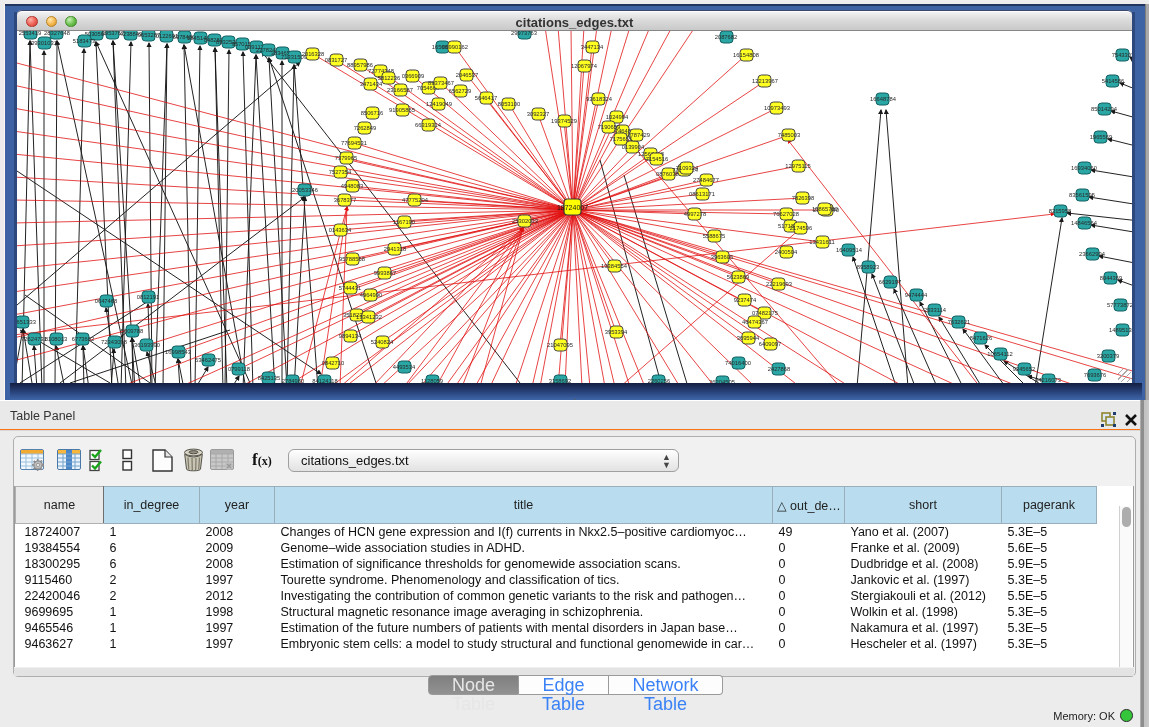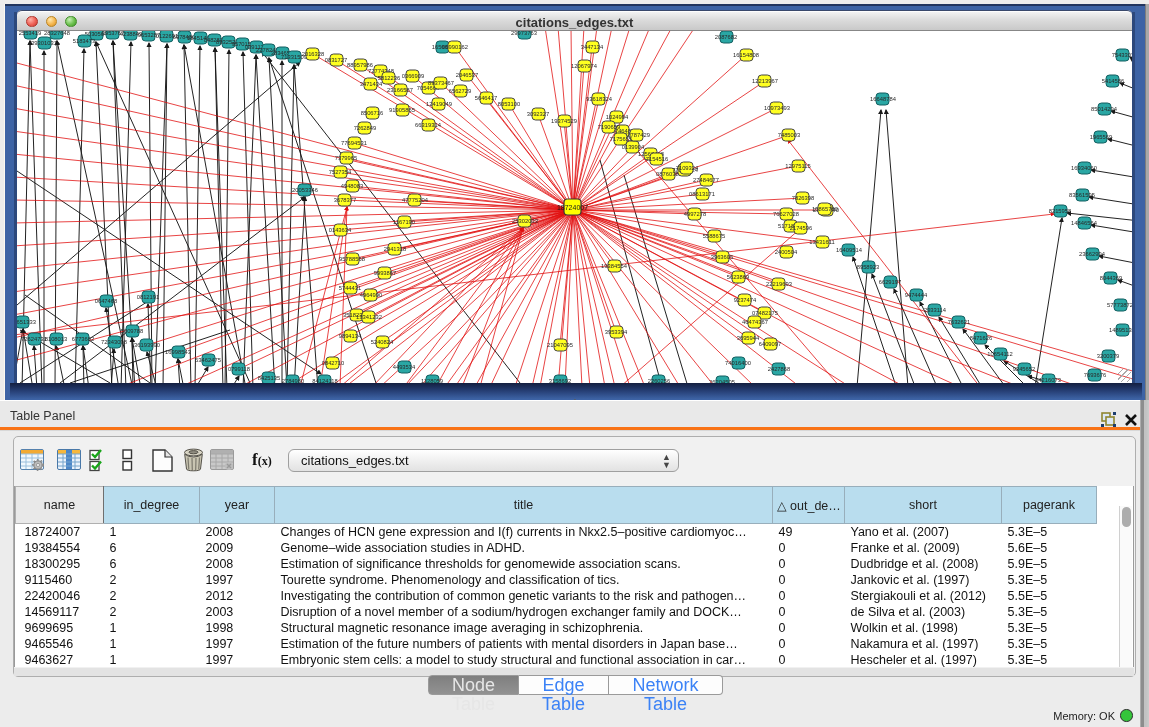--- a/index.html
+++ b/index.html
@@ -15,21 +15,21 @@
 #titlebar .title{position:absolute;left:0;right:0;top:4px;text-align:center;
  font-size:13px;font-weight:bold;color:#333;letter-spacing:0}
 .tl{position:absolute;top:15.5px;width:11.5px;height:11.5px;border-radius:50%}
 #tlr{left:26px;background:radial-gradient(circle at 35% 30%,#ffb2a8,#ee6156 55%,#c33a30);border:.5px solid #b0342b}
 #tly{left:45.5px;background:radial-gradient(circle at 35% 30%,#ffe9b0,#f5b64e 55%,#d08e28);border:.5px solid #ba8422}
 #tlg{left:65px;background:radial-gradient(circle at 35% 30%,#c8f0b8,#6cc04e 55%,#3f9427);border:.5px solid #3f8c28}
 
 #grip{left:1118px;top:369px;width:13px;height:13px;
  background:repeating-linear-gradient(135deg,transparent 0 3px,#aaa 3px 4px)}
 
-#tpheader{left:0;top:400px;width:1149px;height:30px;background:#e9e9e9;border-top:1px solid #fff;border-bottom:3px solid #f97316}
+#tpheader{left:0;top:400px;width:1149px;height:30px;background:#e9e9e9;border-top:1px solid #fff;border-bottom:1px solid #f97316}
 #tpheader .t{position:absolute;left:10px;top:8px;font-size:12.5px;color:#333}
 #tpbody{left:0;top:431px;width:1149px;height:296px;background:#ececec}
 #panel{left:13px;top:436px;width:1123px;height:241px;background:#f1f1f1;border:1px solid #aeaeae;border-radius:5px}
 
 #dd{left:288px;top:449px;width:391px;height:23px;background:linear-gradient(#fff,#ededed 60%,#e2e2e2);
  border:1px solid #9f9f9f;border-radius:6px;font-size:13px;color:#111;line-height:21px;padding-left:12px}
 #dd .ud{position:absolute;right:7px;top:3px;font-size:9px;color:#444;line-height:8px;text-align:center}
 
 #tbl{left:14px;top:486px;width:1120px;height:181px;background:#fff;border-left:1px solid #9a9a9a;border-right:1px solid #9a9a9a;overflow:hidden}
 table{border-collapse:collapse;table-layout:fixed;width:1081px;font-size:12.5px;color:#111}
@@ -725,29 +725,20 @@
 <tr>
           <td>22420046</td>
           <td>2</td>
           <td>2012</td>
           <td>Investigating the contribution of common genetic variants to the risk and pathogen…</td>
           <td>0</td>
           <td>Stergiakouli et al. (2012)</td>
           <td>5.5E–5</td>
         </tr>
 <tr>
-          <td>14569117</td>
-          <td>2</td>
-          <td>2003</td>
-          <td>Disruption of a novel member of a sodium/hydrogen exchanger family and DOCK…</td>
-          <td>0</td>
-          <td>de Silva et al. (2003)</td>
-          <td>5.3E–5</td>
-        </tr>
-<tr>
           <td>9699695</td>
           <td>1</td>
           <td>1998</td>
           <td>Structural magnetic resonance image averaging in schizophrenia.</td>
           <td>0</td>
           <td>Wolkin et al. (1998)</td>
           <td>5.3E–5</td>
         </tr>
 <tr>
           <td>9465546</td>
@@ -755,21 +746,21 @@
           <td>1997</td>
           <td>Estimation of the future numbers of patients with mental disorders in Japan base…</td>
           <td>0</td>
           <td>Nakamura et al. (1997)</td>
           <td>5.3E–5</td>
         </tr>
 <tr>
           <td>9463627</td>
           <td>1</td>
           <td>1997</td>
-          <td>Embryonic stem cells: a model to study structural and functional association in car…</td>
+          <td>Embryonic stem cells: a model to study structural and functional genomewide in car…</td>
           <td>0</td>
           <td>Hescheler et al. (1997)</td>
           <td>5.3E–5</td>
         </tr>
 </tbody>
     </table>
 </div>
 <div class="abs" style="left:14px;top:668px;width:1120px;height:8px;background:#e3e3e3"></div>
 <div class="abs" id="sb">
     <div class="th"></div>

